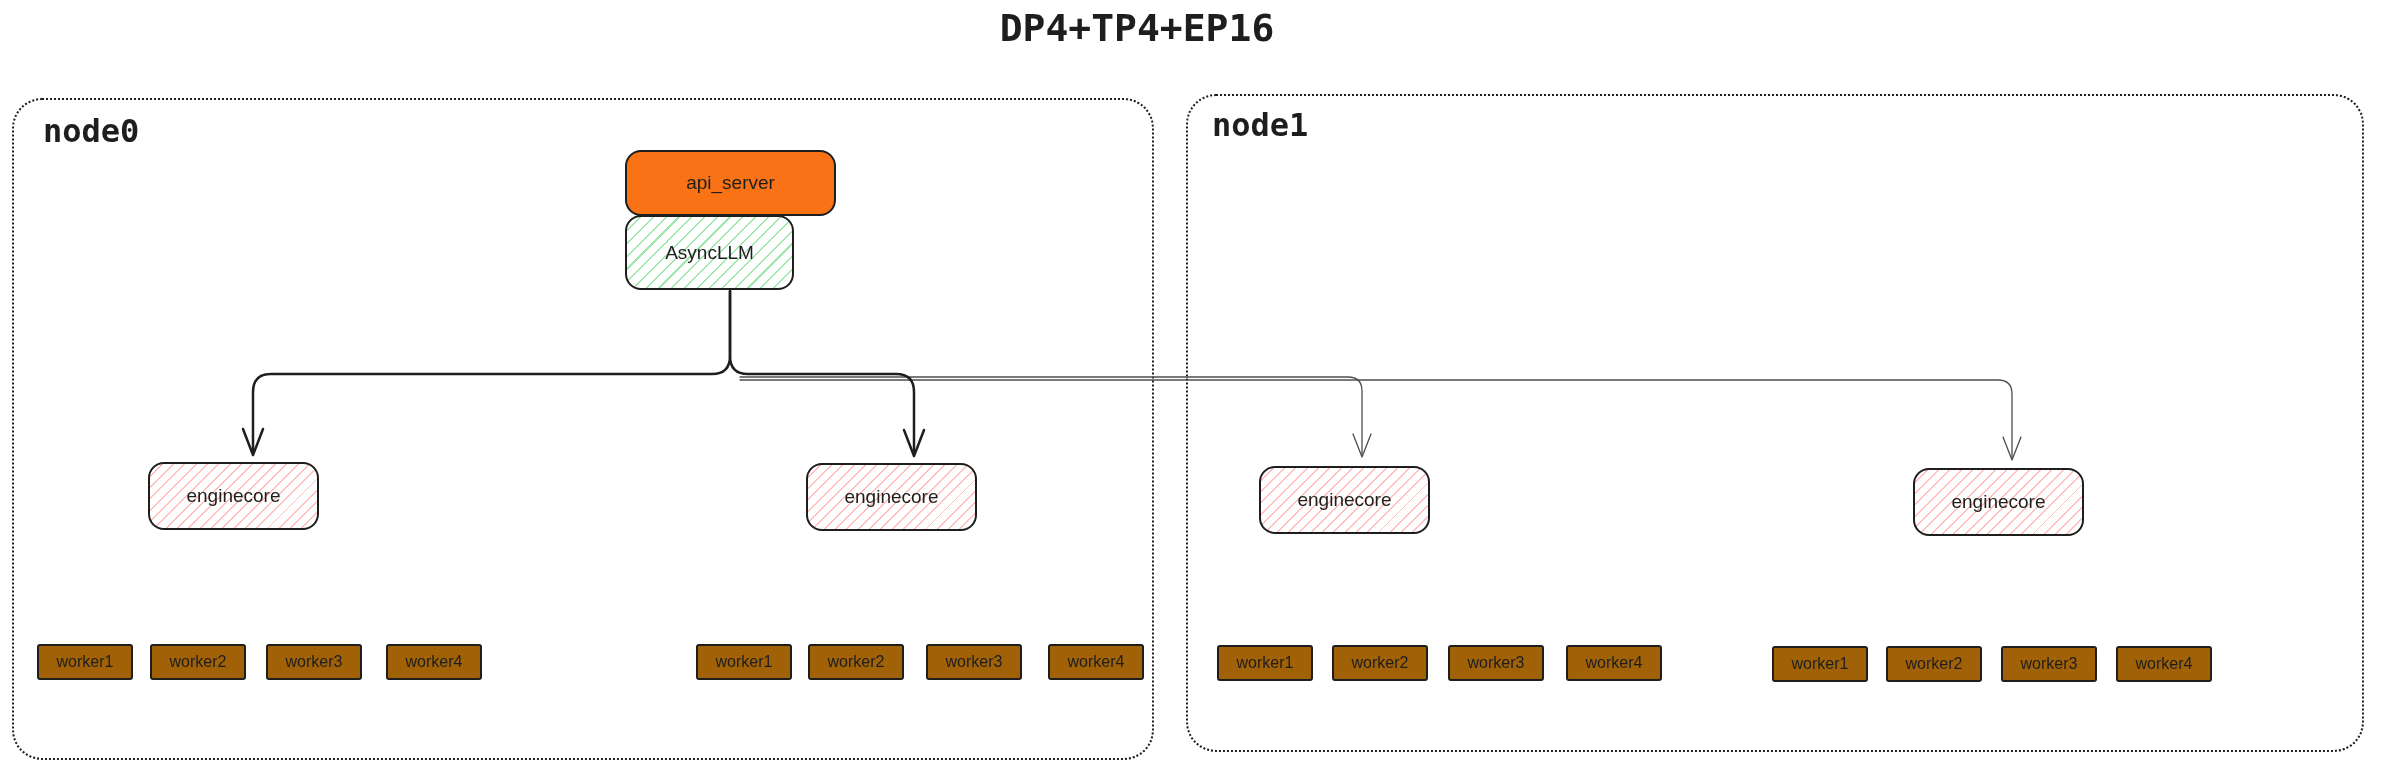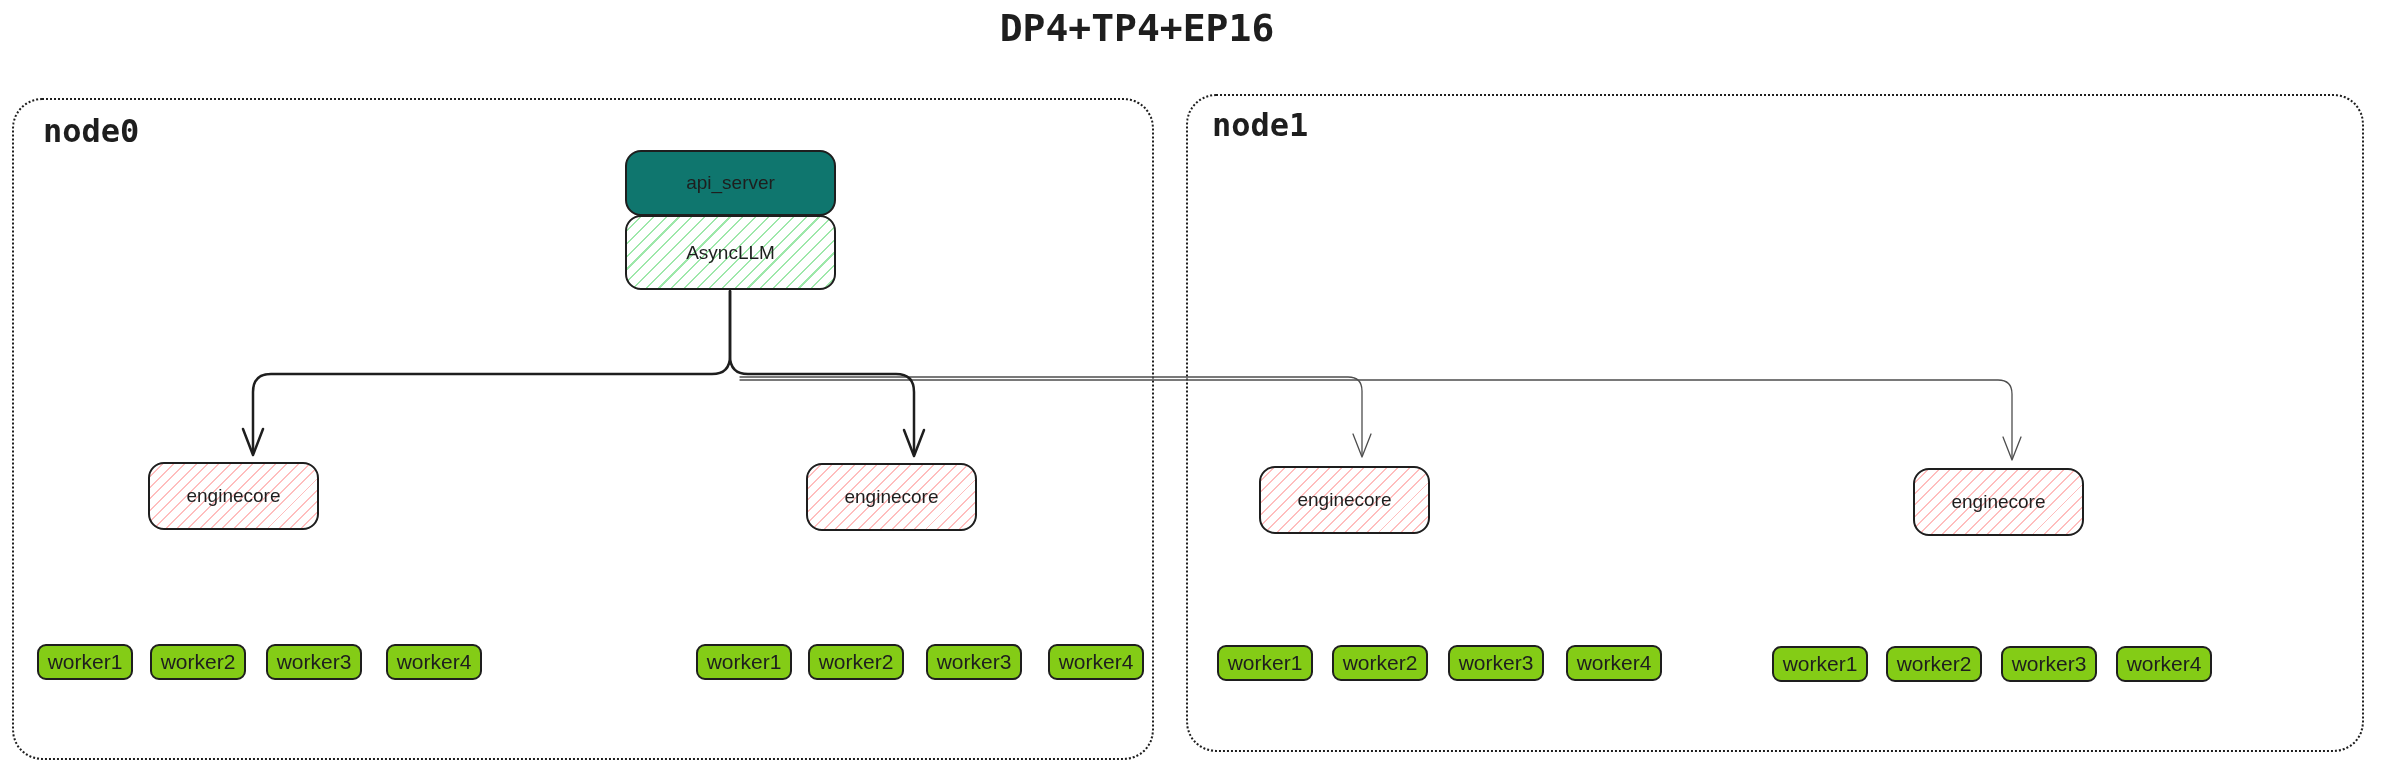--- a/index.html
+++ b/index.html
@@ -33,24 +33,24 @@
   .node1{left:1186px;top:94px;width:1178px;height:658px;}
   .node-label{position:absolute;font-size:32px;line-height:34px;}
   .node0-label{left:43px;top:114px;}
   .node1-label{left:1212px;top:108px;text-align:right;}
   .shape{
     position:absolute;
     border:2.5px solid var(--ink);
     border-radius:16px;
     display:flex;align-items:center;justify-content:center;
     font-size:19px;color:var(--ink);
-    background:#0f766e;
+    background:#f97316;
   }
   .api-server{left:625px;top:150px;width:211px;height:66px;z-index:3;}
-  .async-llm{left:625px;top:215px;width:211px;height:75px;z-index:2;}
+  .async-llm{left:625px;top:215px;width:169px;height:75px;z-index:2;}
   .hatch-green{
     background-color:#fff;
     background-image:repeating-linear-gradient(135deg,
       rgba(105,219,124,.65) 0px, rgba(105,219,124,.65) 1.6px,
       transparent 1.6px, transparent 9px);
   }
   .hatch-red{
     background-color:#fff;
     background-image:repeating-linear-gradient(135deg,
       rgba(255,135,135,.55) 0px, rgba(255,135,135,.55) 1.4px,
@@ -58,24 +58,24 @@
   }
   .enginecore{width:171px;height:68px;}
   .ec1{left:148px;top:462px;}
   .ec2{left:806px;top:463px;}
   .ec3{left:1259px;top:466px;}
   .ec4{left:1913px;top:468px;}
   .worker{
     position:absolute;
     width:96px;height:36px;
     border:2.2px solid var(--ink);
-    border-radius:9px;
+    border-radius:3px;
     display:flex;align-items:center;justify-content:center;
-    font-size:21px;color:var(--ink);
-    background:#84cc16;
+    font-size:16px;color:var(--ink);
+    background:#a16207;
   }
   svg.wires{position:absolute;left:0;top:0;width:2383px;height:773px;z-index:1;}
   .wire-thick{fill:none;stroke:var(--ink);stroke-width:2.5;stroke-linecap:round;stroke-linejoin:round;}
   .wire-thin{fill:none;stroke:var(--thin-line);stroke-width:1.3;stroke-linecap:round;stroke-linejoin:round;}
 </style>
 </head>
 <body>
 
 <div class="canvas">
 

